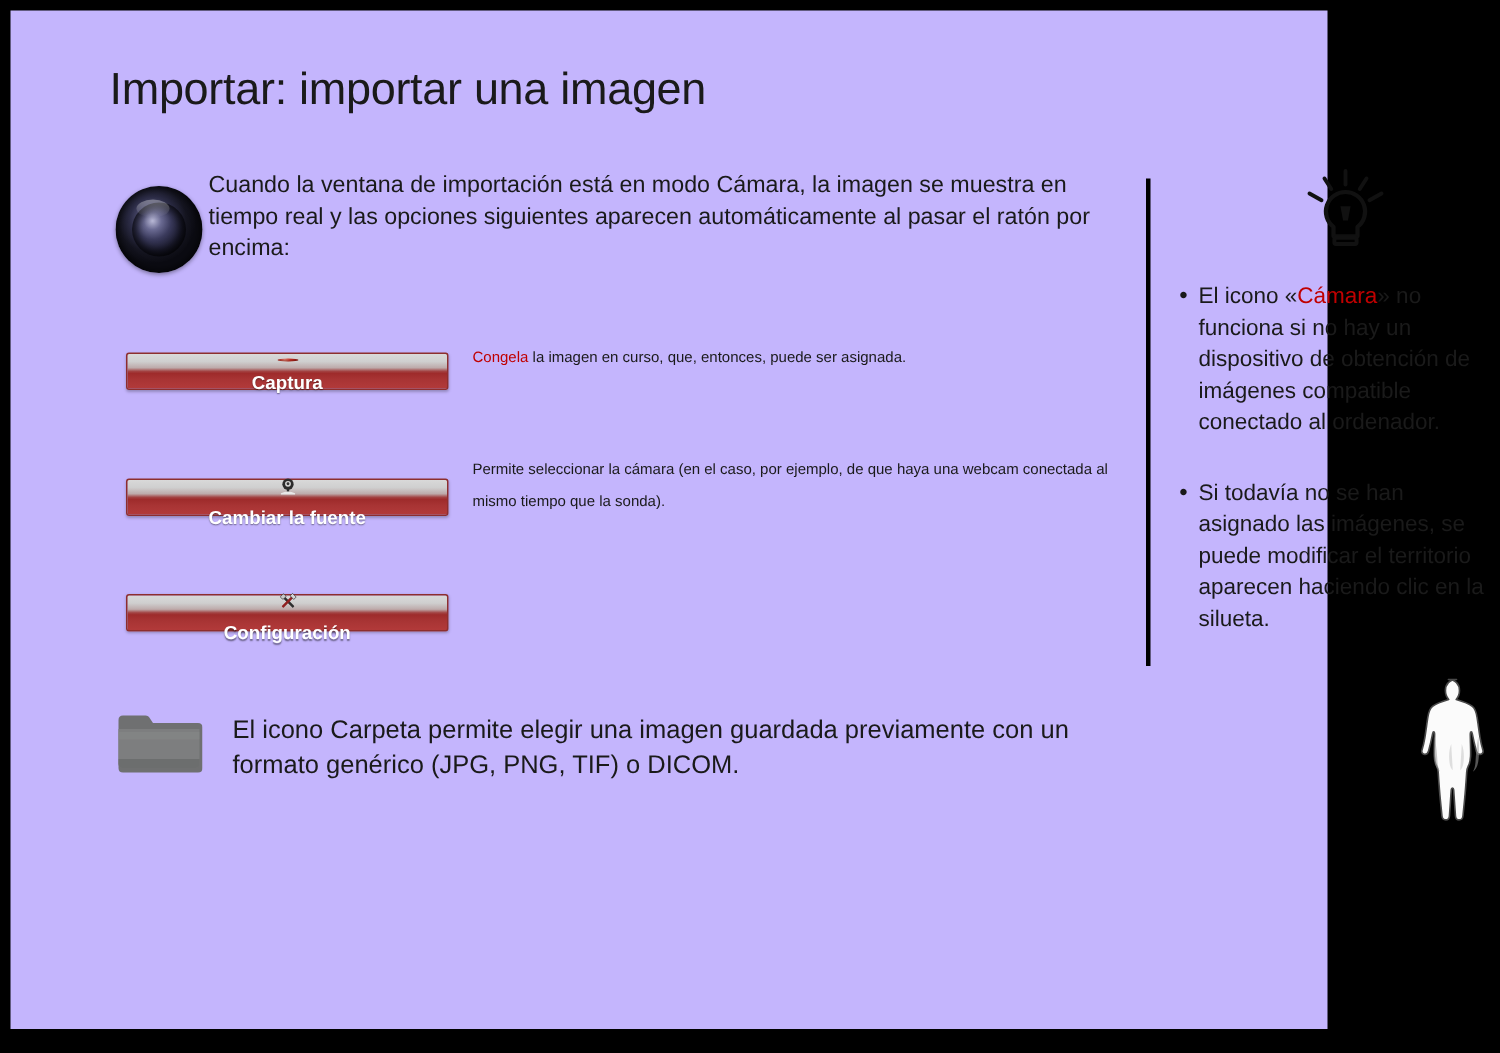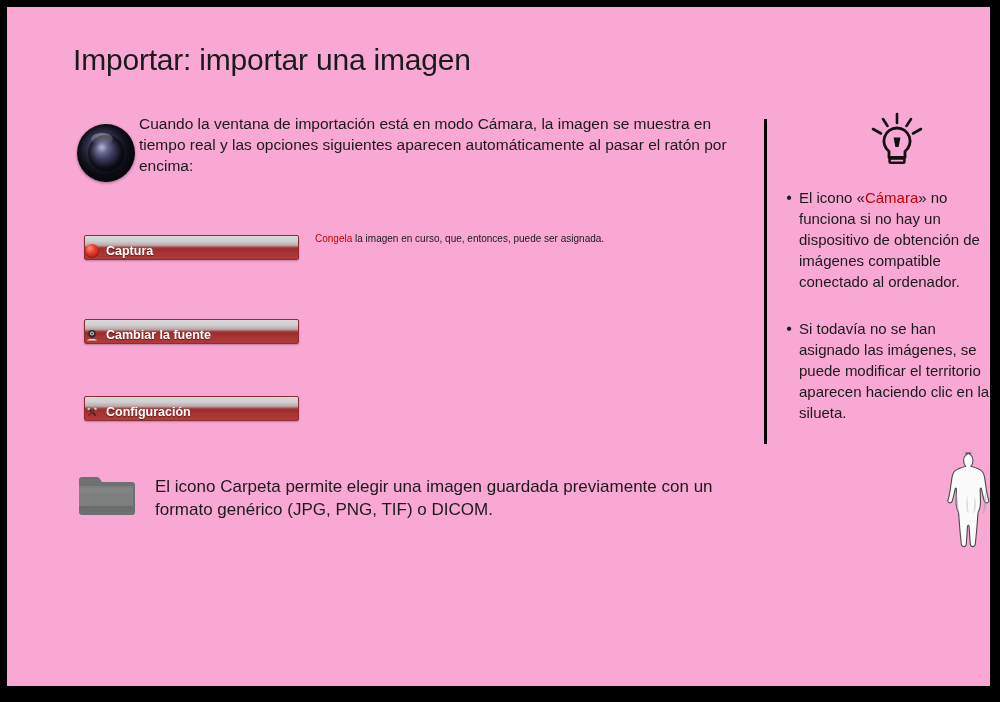--- a/index.html
+++ b/index.html
@@ -17,23 +17,23 @@
   #slide-frame {
     position: absolute;
     left: 0; top: 0;
     width: 1000px; height: 702px;
     background: #000000;
   }
   #slide-canvas {
     position: absolute;
     left: 7px;
     top: 7px;
-    width: 983px;
+    width: 878px;
     height: 679px;
-    background: #f9a8d4;
+    background: #c4b5fd;
   }
 
   
   #page-title {
     position: absolute;
     left: 66px;
     top: 36px;
     font-size: 30px;
     font-weight: 400;
     color: #1a1a1a;
@@ -94,23 +94,24 @@
     background: linear-gradient(180deg,
         #d9d9d9 0%,
         #cfcfcf 22%,
         #bdaaaa 40%,
         #a34343 50%,
         #9e2b2b 56%,
         #a83434 74%,
         #b23a3a 100%);
     display: flex;
     align-items: center;
-    justify-content: flex-start;
+    justify-content: center;
     gap: 7px;
     box-shadow: 0 1px 2px rgba(0,0,0,.25);
+    flex-direction: column;
   }
   .action-button .btn-label {
     font-size: 12.5px;
     font-weight: bold;
     color: #ffffff;
     text-shadow: 0 1px 1px rgba(0,0,0,.45);
     position: relative;
     top: 3px;
   }
   .action-button .btn-icon {
@@ -241,20 +242,23 @@
       <span class="btn-icon">
         <svg viewBox="0 0 16 16" width="14" height="14" aria-hidden="true">
           <ellipse cx="8" cy="6.6" rx="4.3" ry="4.3" fill="#2b2b2b"></ellipse>
           <ellipse cx="8" cy="6.3" rx="2.2" ry="2.2" fill="#d8d8d8"></ellipse>
           <ellipse cx="8" cy="6.3" rx="1.1" ry="1.1" fill="#333"></ellipse>
           <rect x="7.1" y="10.3" width="1.8" height="2.1" fill="#2b2b2b"></rect>
           <path d="M2.6 13.6 Q8 10.9 13.4 13.6 L13.4 14.4 L2.6 14.4 Z" fill="#e8e8e8"></path>
         </svg>
       </span>
       <span class="btn-label">Cambiar la fuente</span>
+    </div>
+    <div class="button-desc" id="desc-cambiar-fuente">
+      <span class="accent-red"></span><span>Permite seleccionar la cámara (en el caso, por ejemplo, de que haya una webcam conectada al mismo tiempo que la sonda).</span>
     </div>
 
     <div class="action-button" id="button-configuracion">
       <span class="btn-icon">
         <svg viewBox="0 0 16 16" width="14" height="14" aria-hidden="true">
           <g transform="rotate(-45 8 8)">
             <rect x="7.1" y="2" width="1.9" height="12" rx="0.5" fill="#2f2f2f"></rect>
             <rect x="6.3" y="1.3" width="3.5" height="3" rx="0.6" fill="#c9c9c9" stroke="#2f2f2f" stroke-width="0.5"></rect>
           </g>
           <g transform="rotate(45 8 8)">

